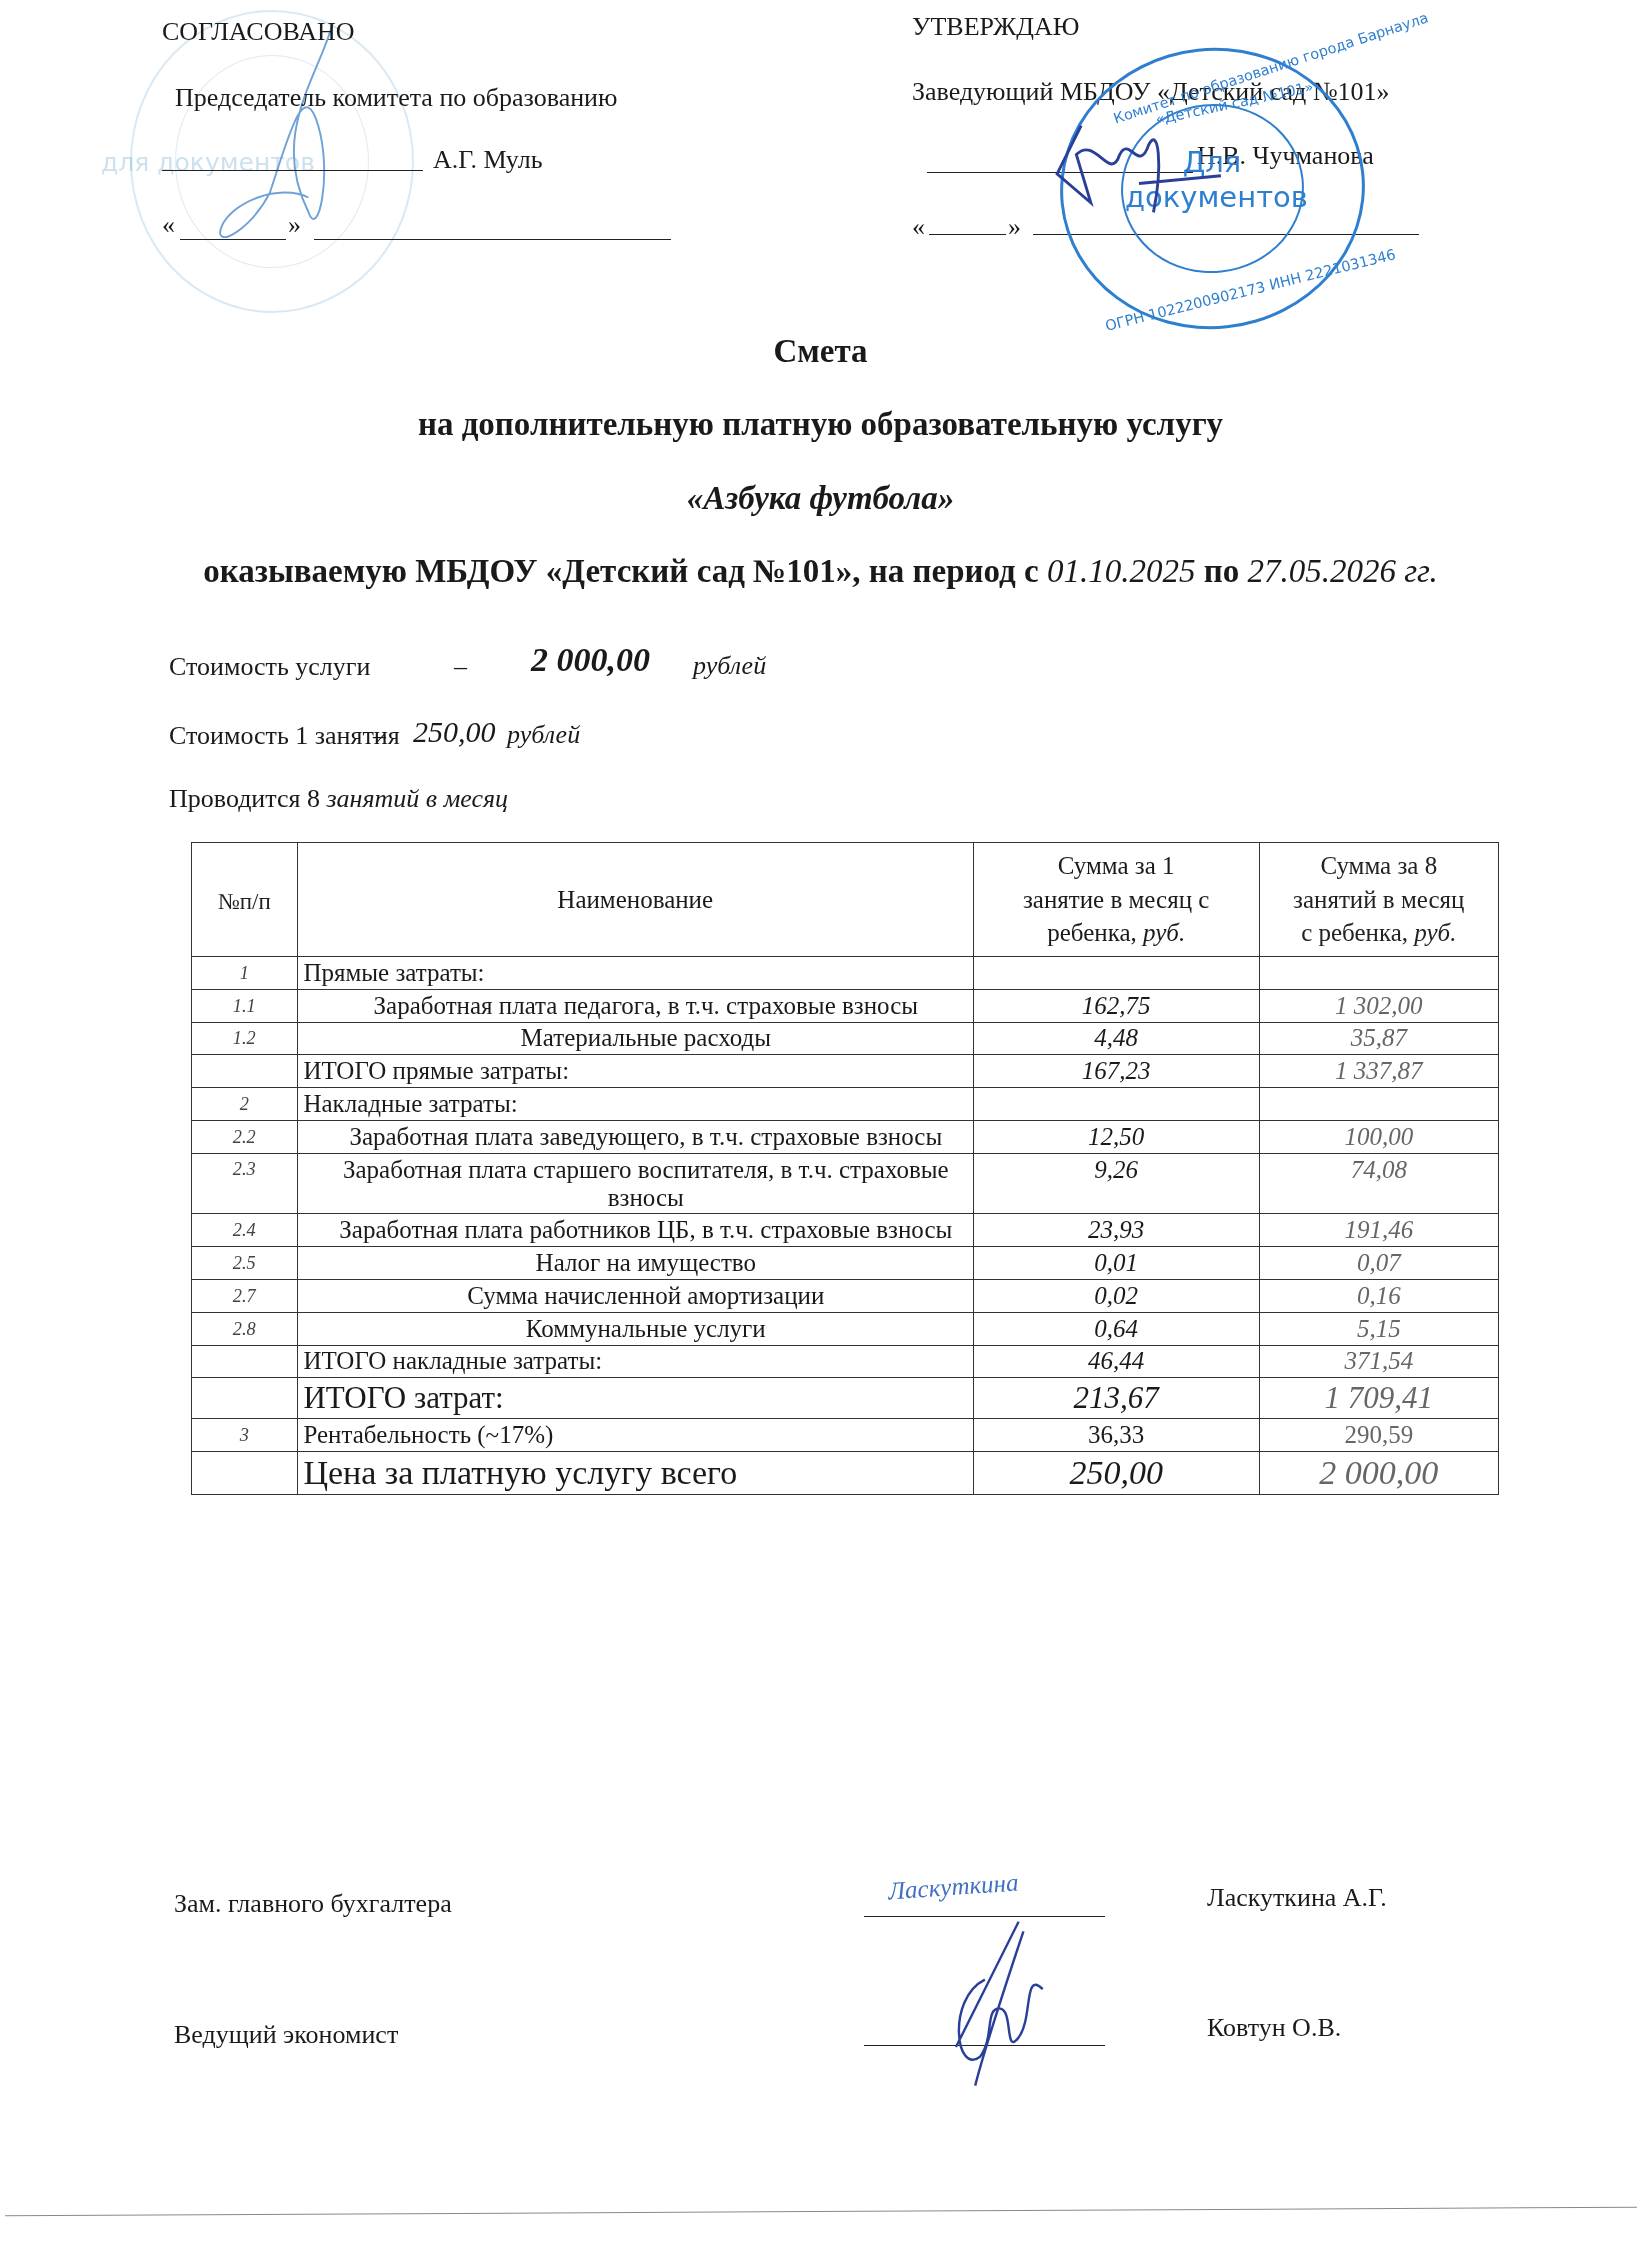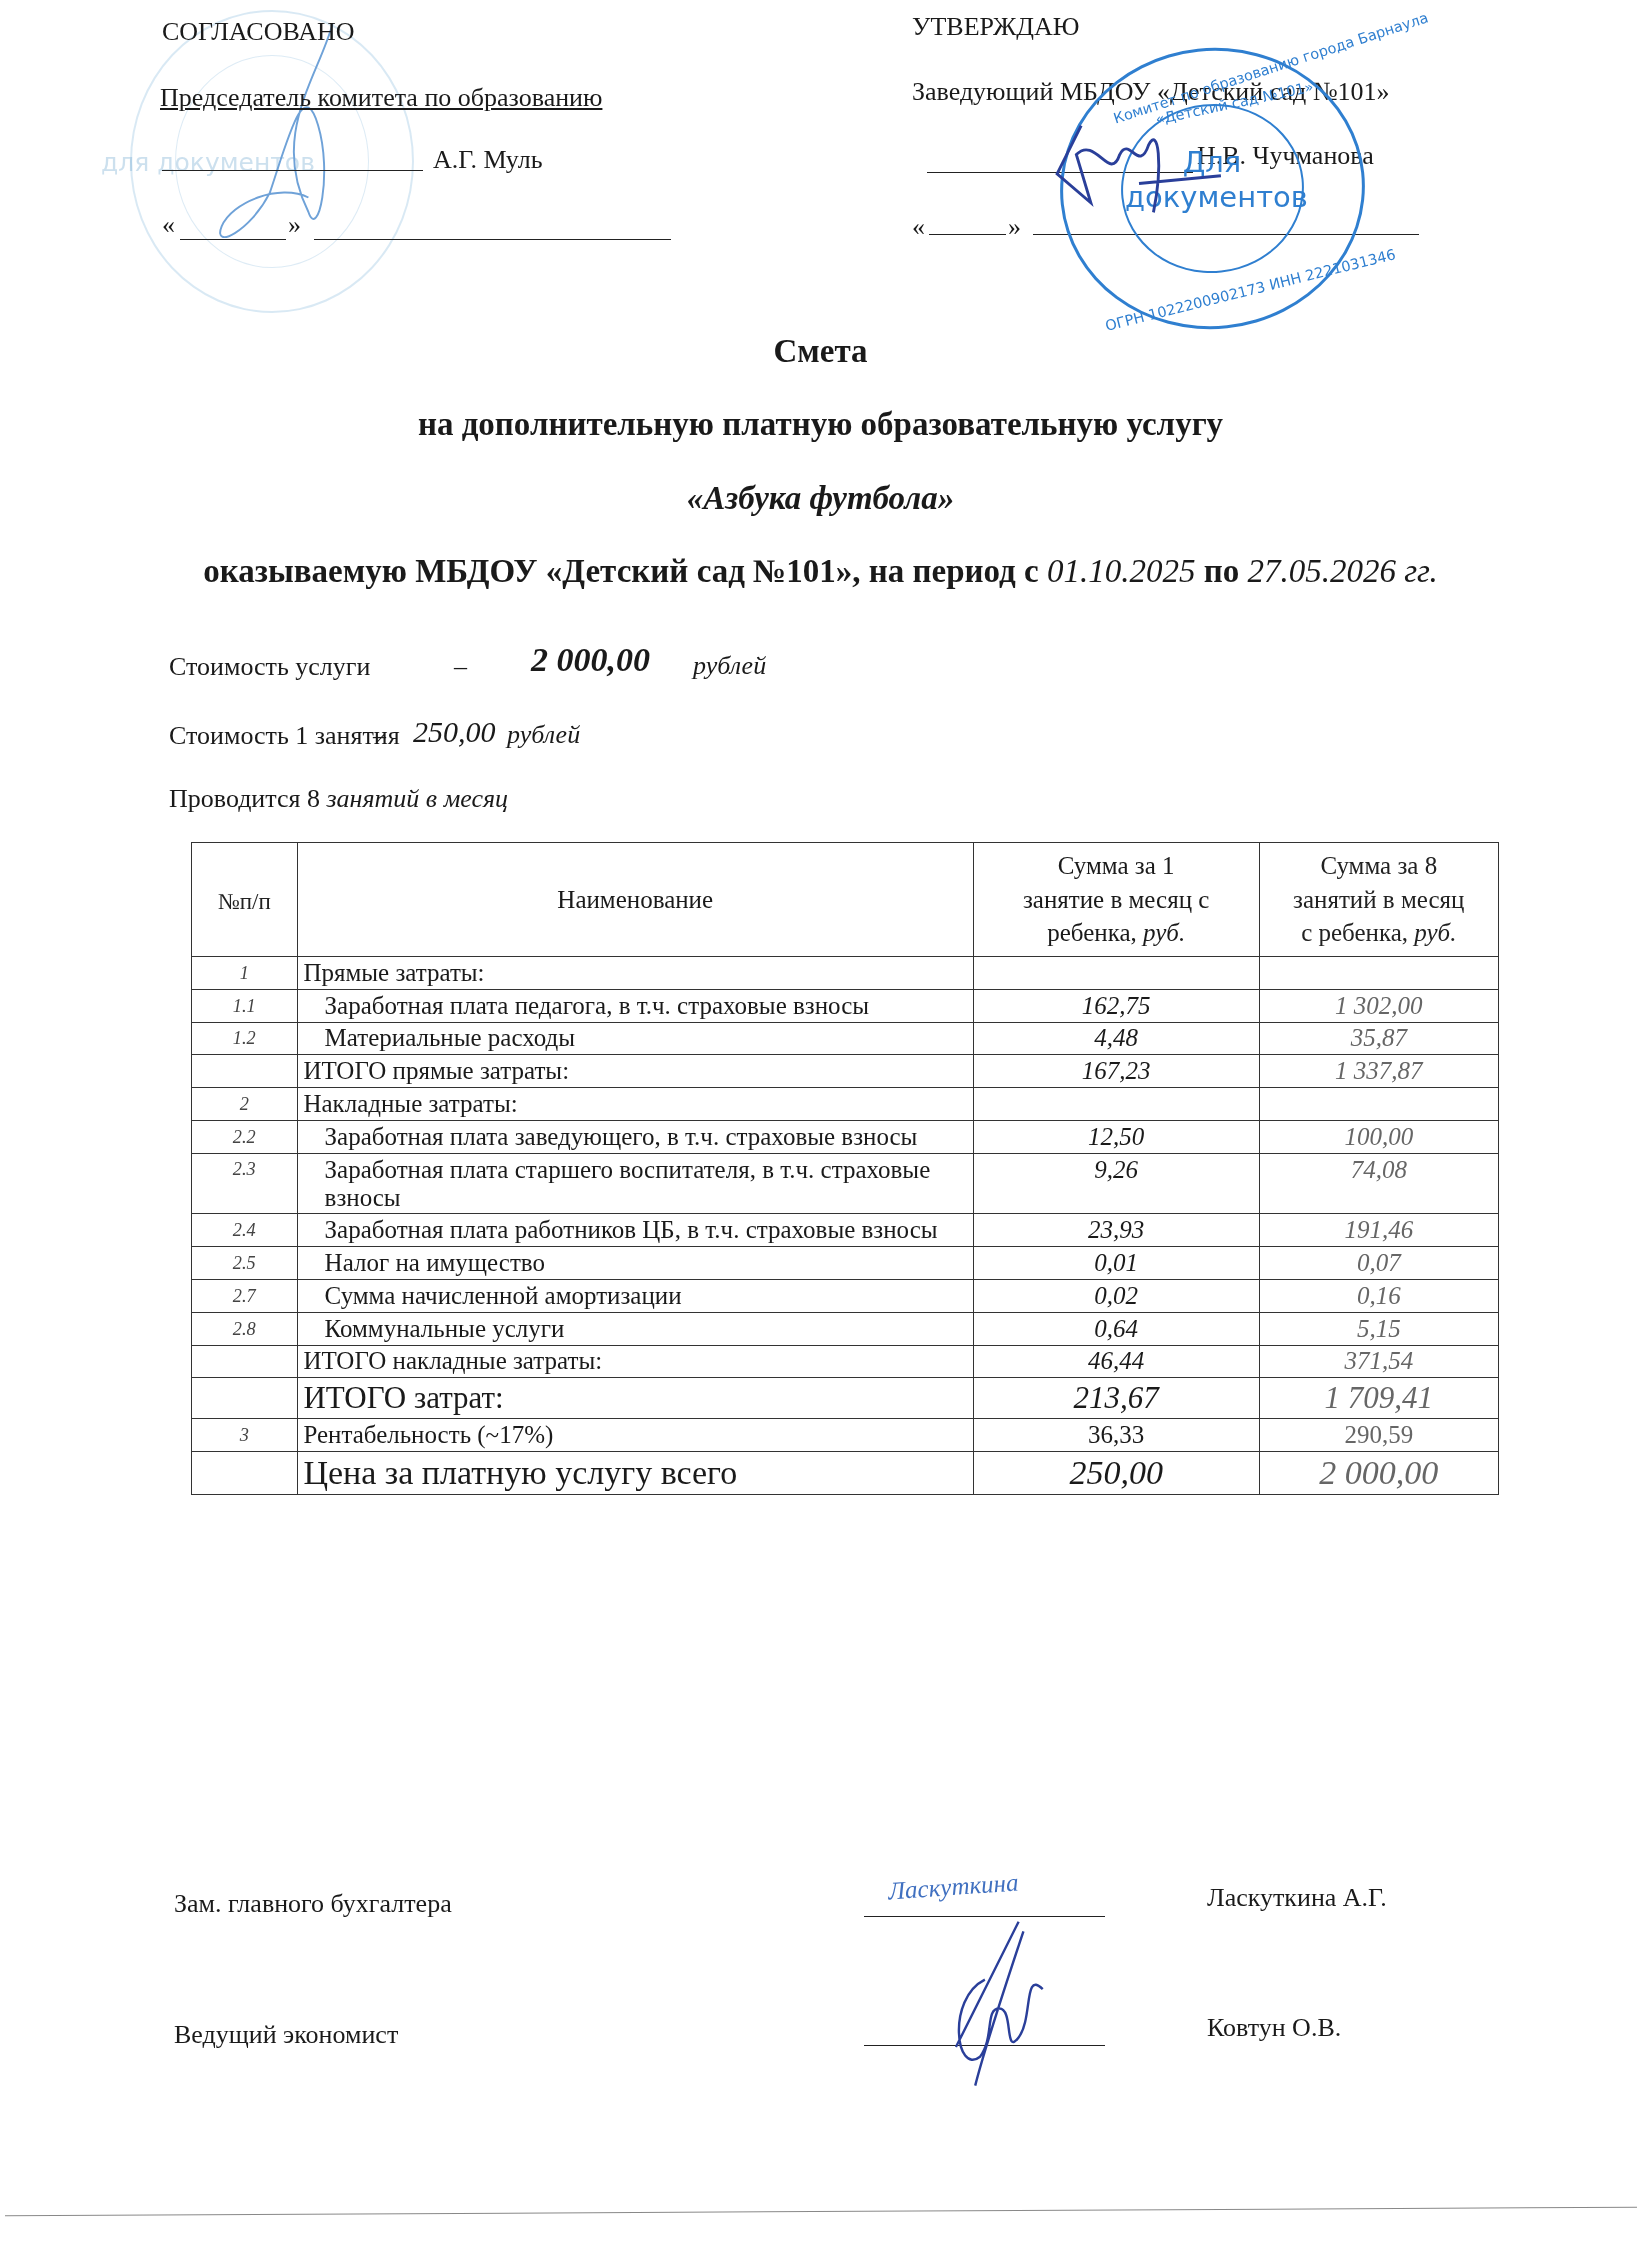--- a/index.html
+++ b/index.html
@@ -37,34 +37,34 @@
   }
   table.est td, table.est th {
     border: 1.9px solid #333; padding: 1.9px 5.8px; vertical-align: top; font-weight: normal;
   }
   table.est th { vertical-align: middle; text-align:center; line-height: 1.35; }
   .c-num { width: 95px; text-align: center; font-style: italic; font-size: 18.3px; color:#444; padding-top: 5.8px !important; }
   .c-name { width: 661px; }
   .c-v1 { width: 280px; text-align:center; font-style: italic; }
   .c-v2 { width: 232px; text-align:center; font-style: italic; color:#666; }
   .bold { font-weight: bold; }
-  .indent { padding-left: 27px !important; }
+  .indent { padding-left: 27px !important; text-align: center; }
   .big { font-size: 31px !important; }
   .bigger { font-size: 34px !important; }
 </style>
 </head>
 <body>
 
 <div class="stamp-left"></div>
 <div class="stamp-left-text">для документов</div>
 <svg class="sig" style="left:212px;top:19.3px" width="135" height="222" viewBox="0 0 140 230">
   <path d="M125 5 C110 60,60 120,100 200 C110 230,125 160,110 110 C95 60,80 120,60 180 C40 220,0 240,10 215 C20 190,70 170,100 185" fill="none" stroke="#6fa2d8" stroke-width="2"></path>
 </svg>
 <div class="abs t26" style="left:162px;top:17.4px;">СОГЛАСОВАНО</div>
-<div class="abs t26" style="left:160px;top:83px;text-decoration:underline;">Председатель комитета по образованию</div>
+<div class="abs t26" style="left:175px;top:83px;">Председатель комитета по образованию</div>
 <div class="line" style="left:162px;top:170px;width:261px;"></div>
 <div class="abs t26" style="left:433px;top:145px;">А.Г. Муль</div>
 <div class="abs t26" style="left:162px;top:210px;">«</div>
 <div class="line" style="left:180px;top:239px;width:106px;"></div>
 <div class="abs t26" style="left:288px;top:210px;">»</div>
 <div class="line" style="left:314px;top:239px;width:357px;"></div>
 
 <div class="abs t26" style="left:912px;top:11.6px;">УТВЕРЖДАЮ</div>
 <div class="abs t26" style="left:912px;top:77px;">Заведующий МБДОУ «Детский сад №101»</div>
 <div class="line" style="left:927px;top:172px;width:266px;"></div>

